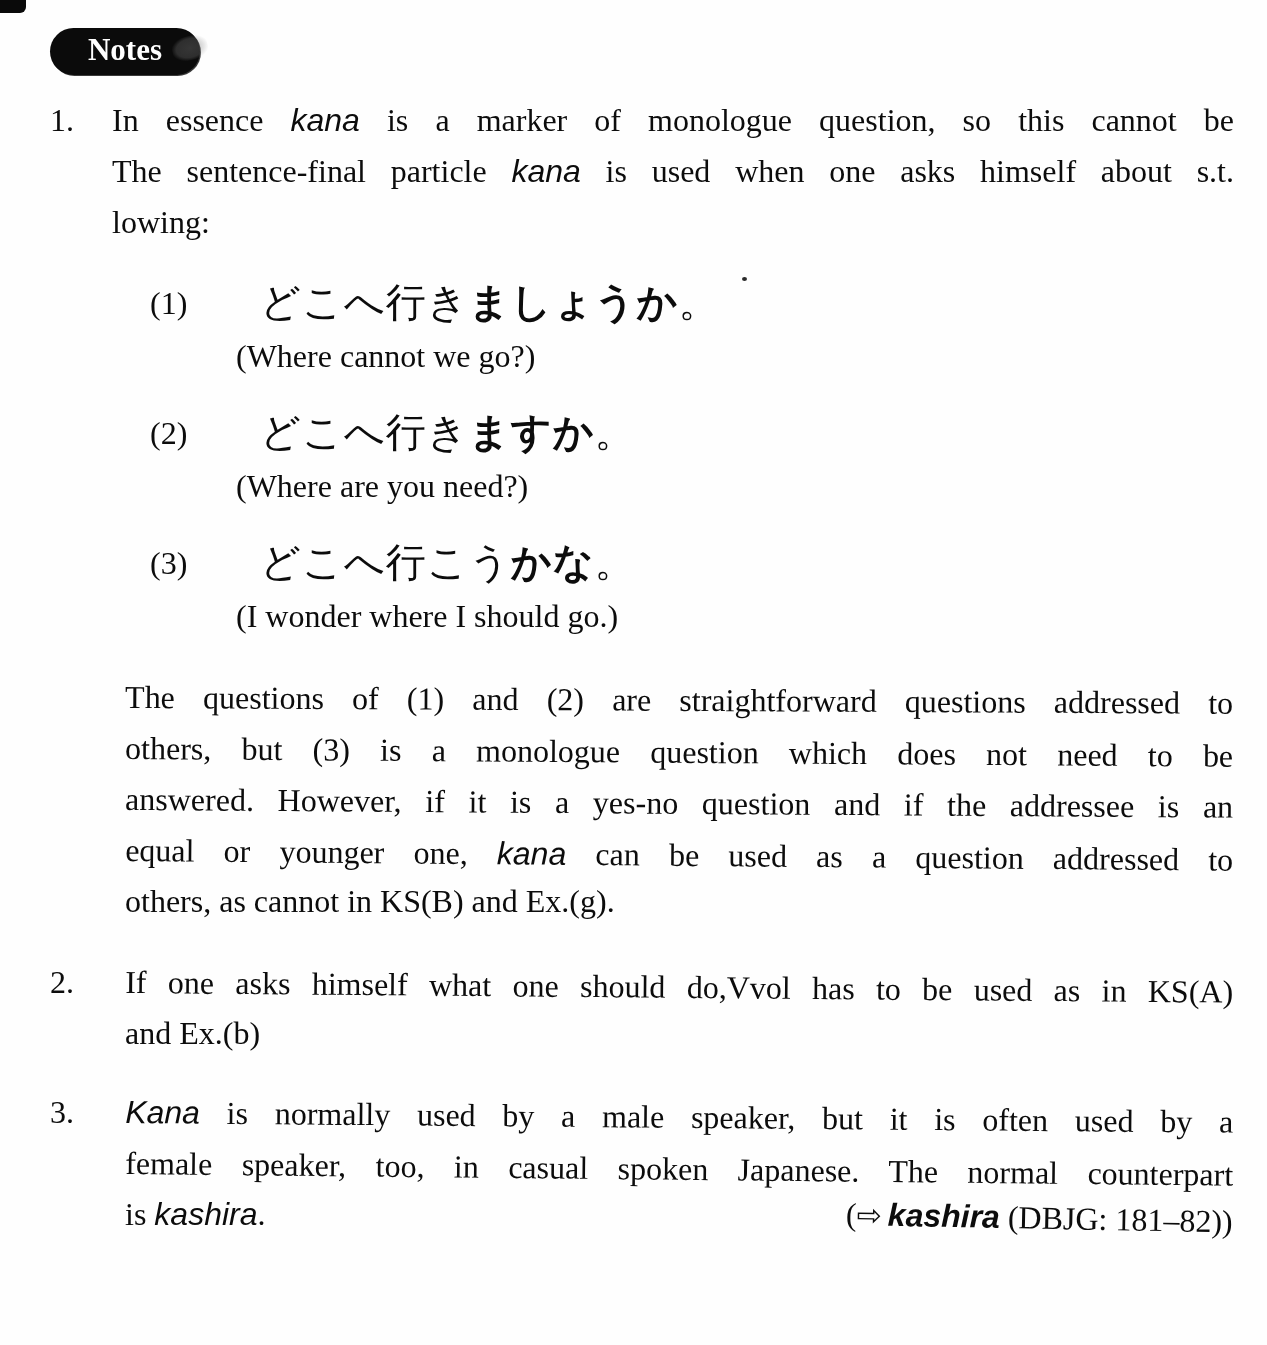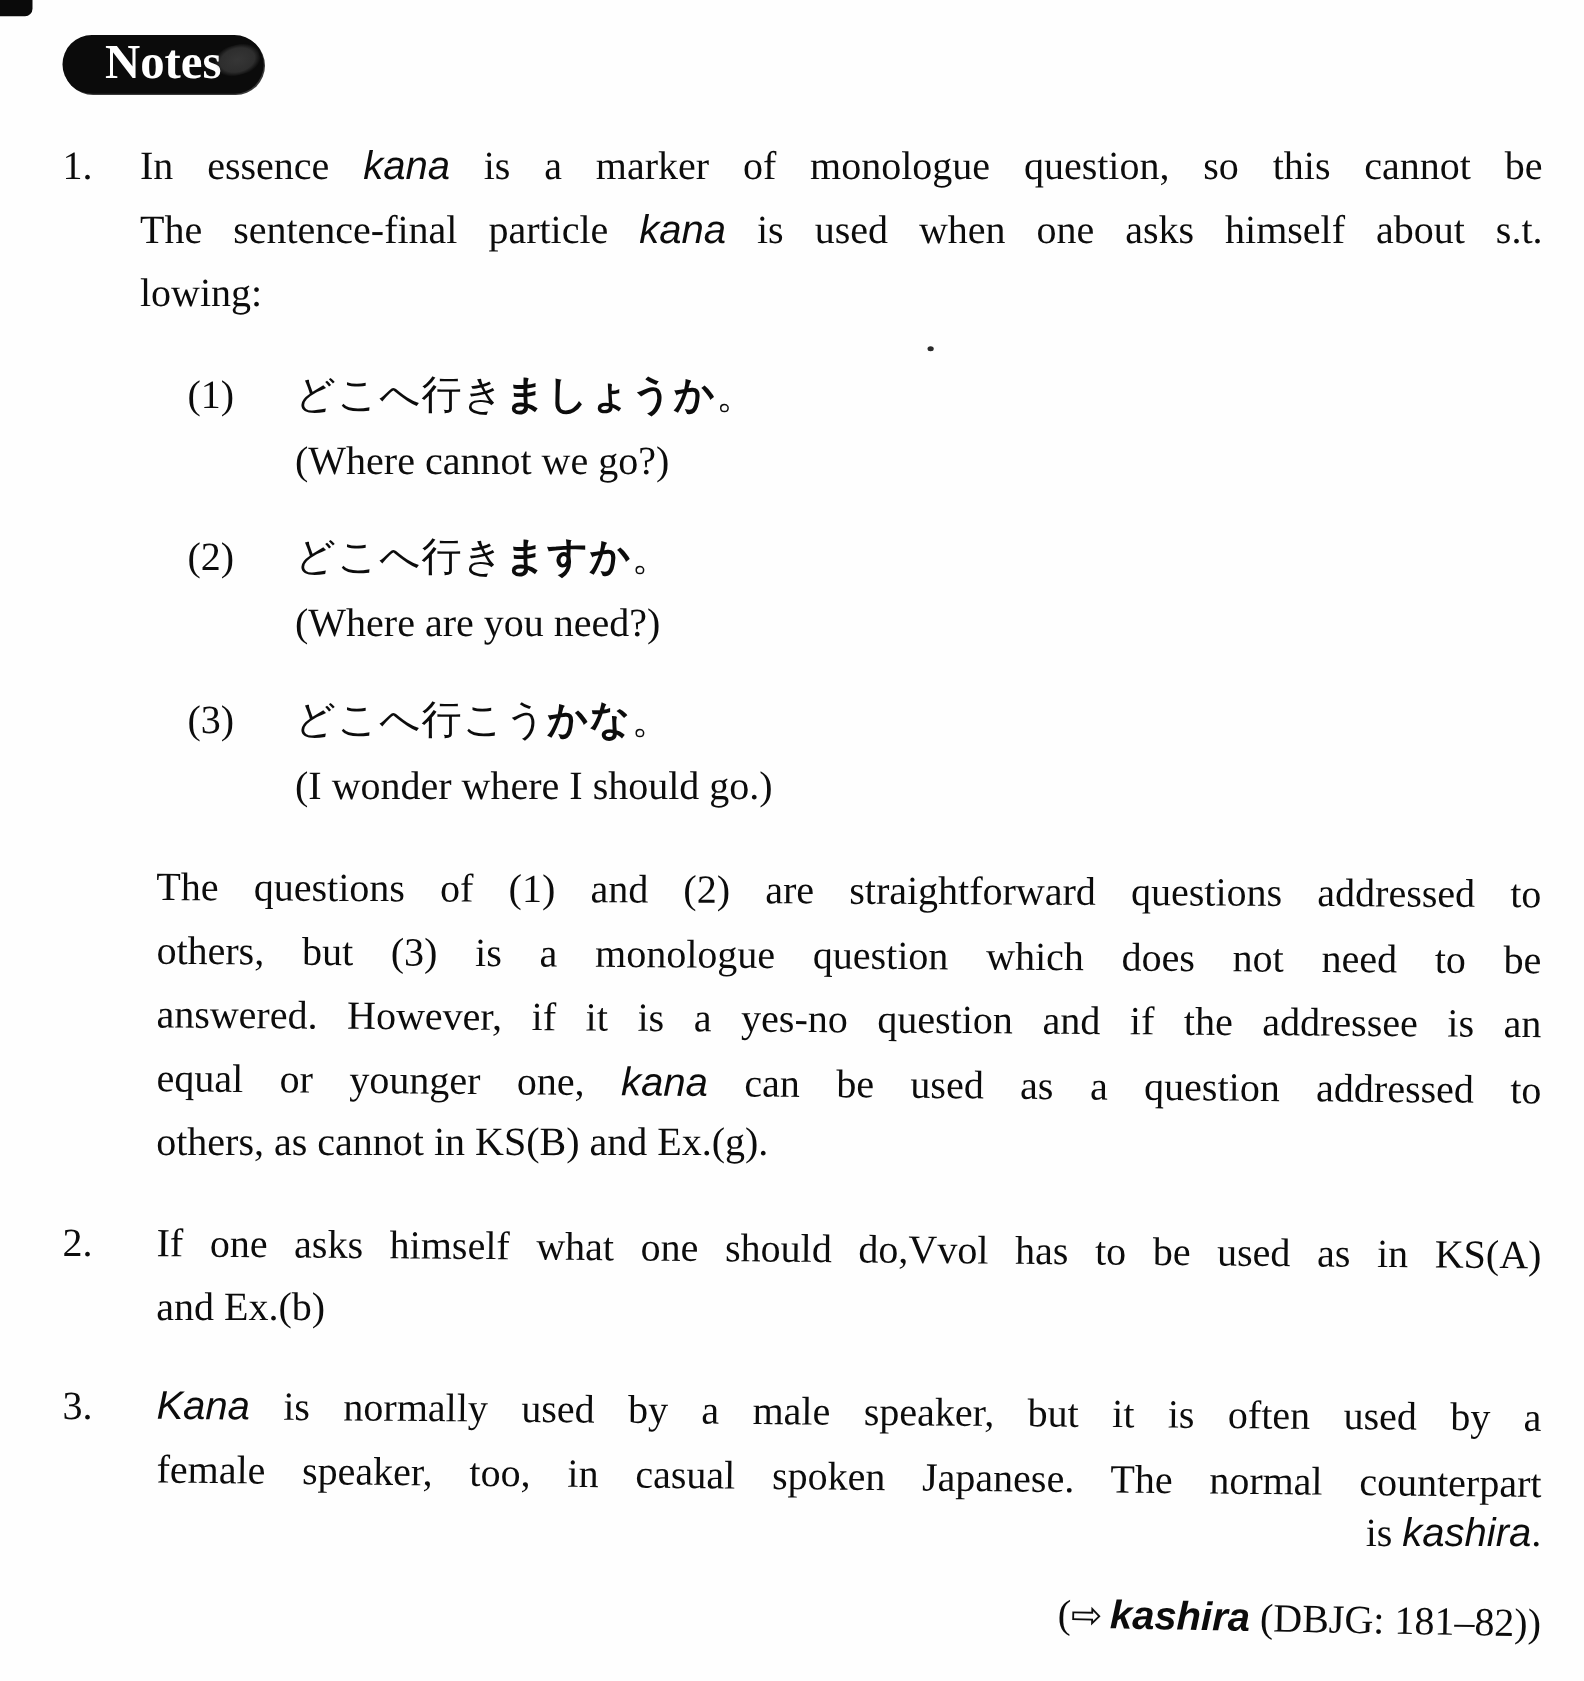--- a/index.html
+++ b/index.html
@@ -45,23 +45,23 @@
   
   .notes-pill {
     display: inline-block;
     background: #0b0b0b;
     color: #ffffff;
     border-radius: 26px;
     padding: 2px 34px 6px 34px;
     min-width: 82px;
     text-align: center;
     font-weight: bold;
-    font-size: 39px;
+    font-size: 31px;
     line-height: 39px;
-    margin-bottom: 32px;
+    margin-bottom: 20px;
     box-shadow: 1px 1px 0 #3a3a3a;
   }
 
   
   .note {
     display: flex;
     align-items: flex-start;
   }
   .note-num {
     flex: 0 0 62px;
@@ -103,42 +103,42 @@
   
   .examples { margin: 28px 0 30px 38px; }
   .example { display: flex; margin-bottom: 24px; }
   .example:last-child { margin-bottom: 0; }
   .ex-num {
     flex: 0 0 86px;
     font-size: 32px;
     line-height: 54px;
   }
   .ex-jp {
-    font-size: 32px;
+    font-size: 40px;
     line-height: 54px;
     letter-spacing: 1px;
+    margin-left: 24px;
   }
   .ex-en {
     font-size: 32px;
     line-height: 52px;
   }
   .note-2 { margin-top: 30px; }
   .note-3 { margin-top: 28px; }
 
   
   .curve-1 { transform: rotate(0.30deg); transform-origin: left bottom; }
   .curve-2 { transform: rotate(0.40deg); transform-origin: left bottom; }
   .curve-3 { transform: rotate(0.50deg); transform-origin: left bottom; }
   .curve-4 { transform: rotate(0.60deg); transform-origin: left bottom; }
 
   .split-line {
     display: flex;
     justify-content: space-between;
-    text-align: right;
-    flex-direction: column;
+    text-align: center;
   }
   .xref {
     white-space: nowrap;
     transform: rotate(1.1deg);
     transform-origin: left center;
   }
 </style>
 </head>
 <body>
 

